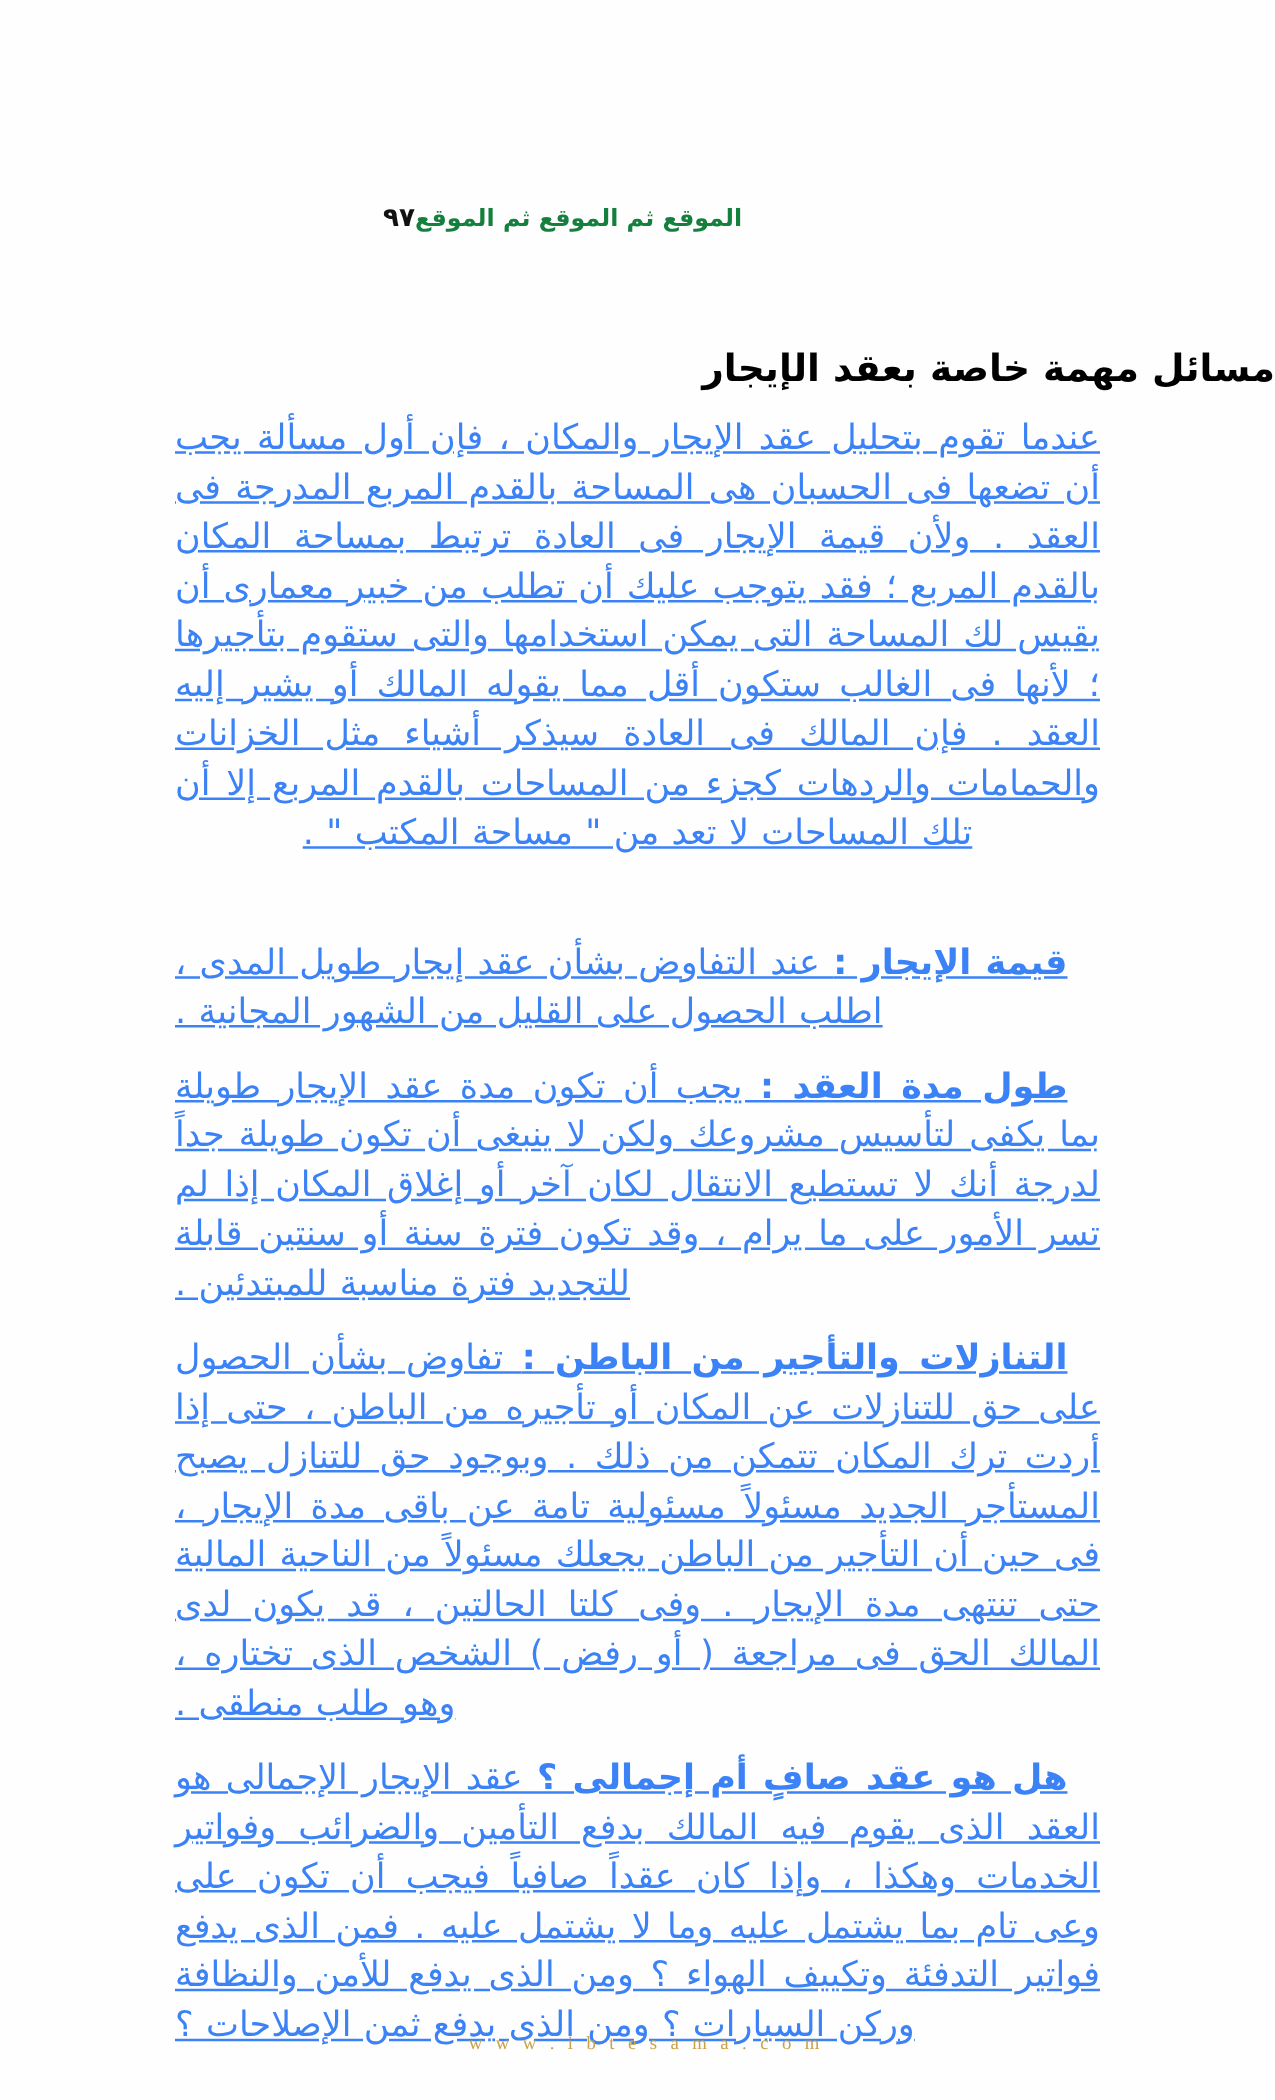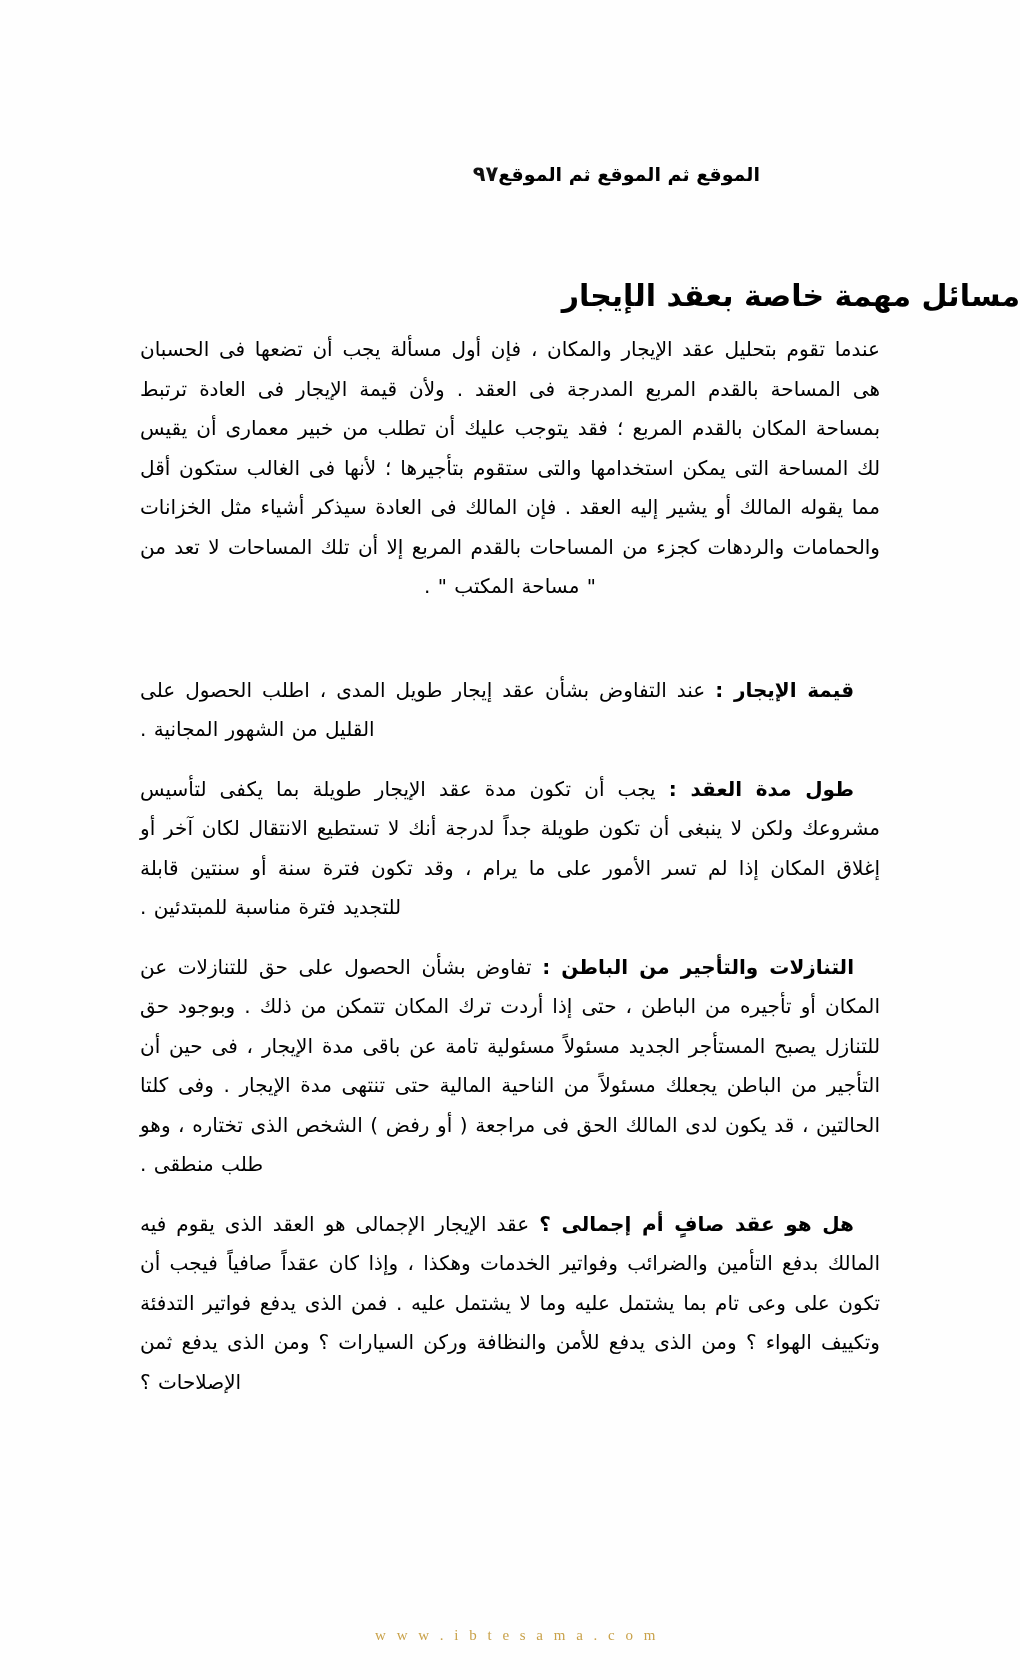--- a/index.html
+++ b/index.html
@@ -26,32 +26,32 @@
   
   .running-head {
     position: absolute;
     top: 162px;
     right: 140px;
     left: 140px;
     height: 34px;
     display: flex;
     flex-direction: row-reverse;
     align-items: baseline;
-    justify-content: flex-end;
+    justify-content: center;
   }
   .folio {
     font-size: 21px;
     font-weight: 700;
     letter-spacing: 2px;
     color: #111;
   }
   .head-title {
     font-size: 19px;
     font-weight: 700;
-    color: #000000;
+    color: #15803d;
     margin-right: 120px;
     letter-spacing: 0px;
   }
 
   
   .article-title {
     position: absolute;
     top: 258px;
     left: 0;
     right: 0;
@@ -65,26 +65,27 @@
   
   .body-block {
     position: absolute;
     top: 330px;
     right: 140px;
     width: 740px;
   }
 
   p.para {
     margin: 0;
-    font-size: 20px;
+    font-size: 28px;
     line-height: 39.5px;
     text-align: justify;
     text-align-last: center;
-    color: #000000;
+    color: #3b82f6;
     word-spacing: 1px;
+    text-decoration: underline;
   }
   p.para.last-left {
     text-align-last: left;
   }
   p.para.indent {
     text-indent: 26px;
     margin-top: 20px;
   }
   .gap-lg { height: 44px; }
 

